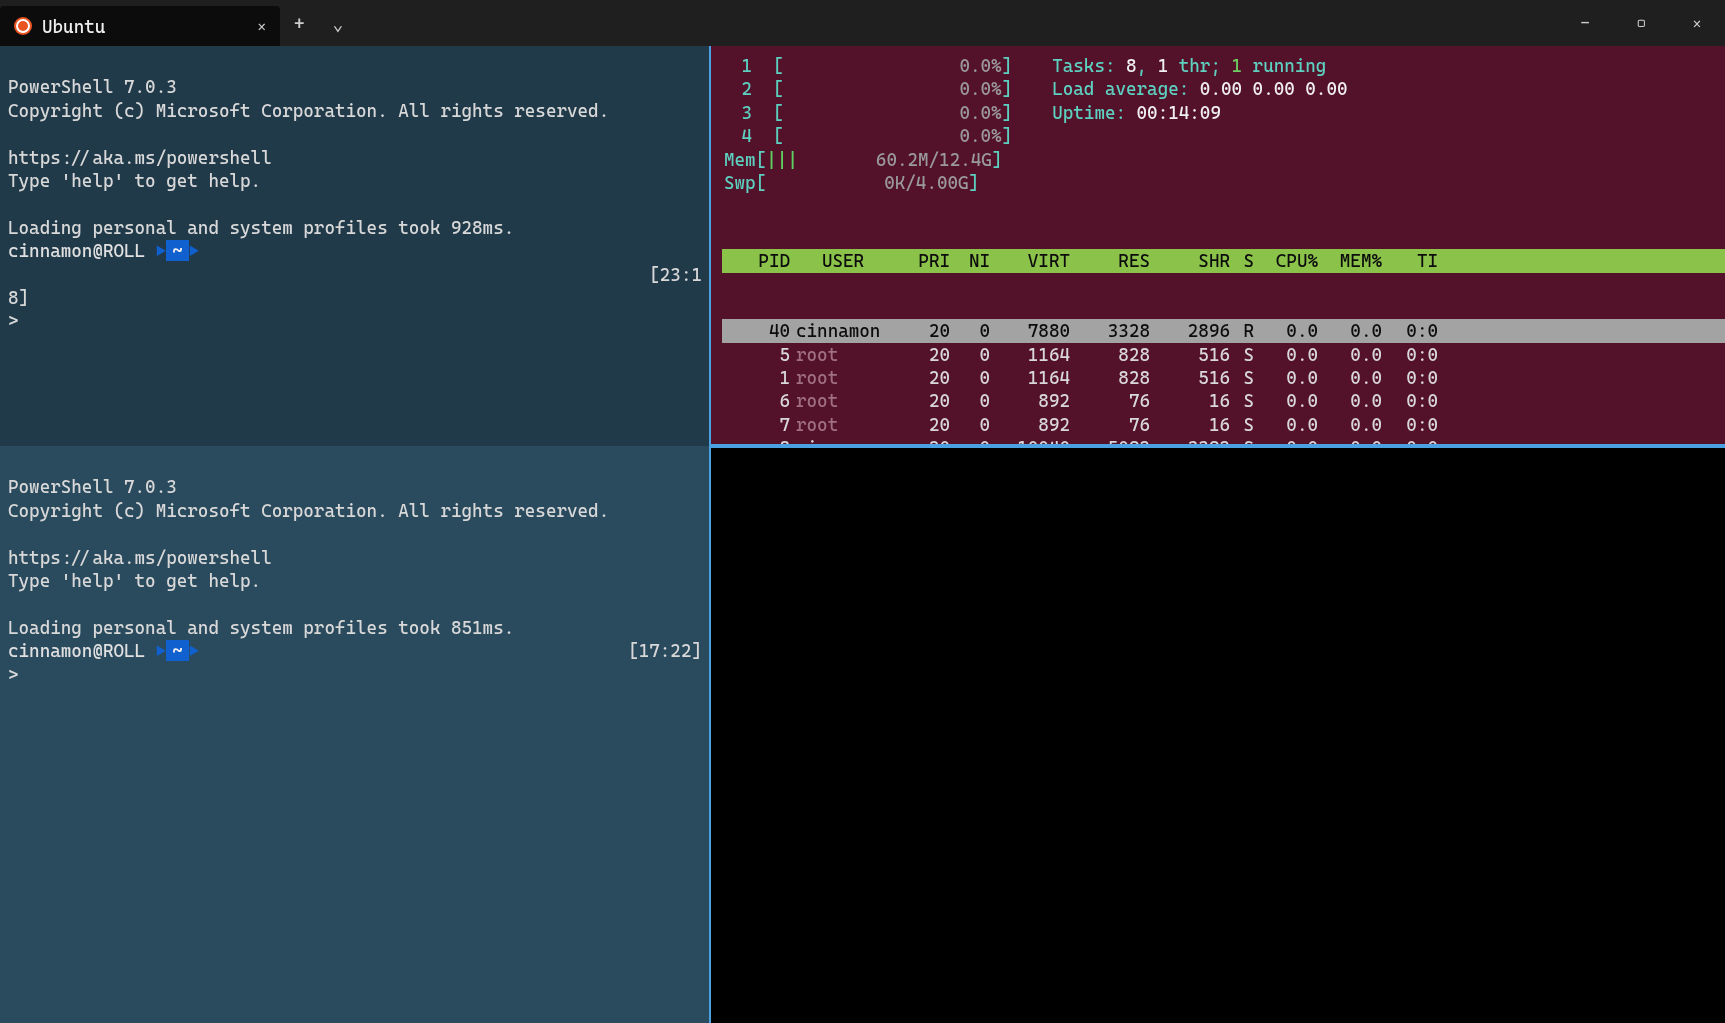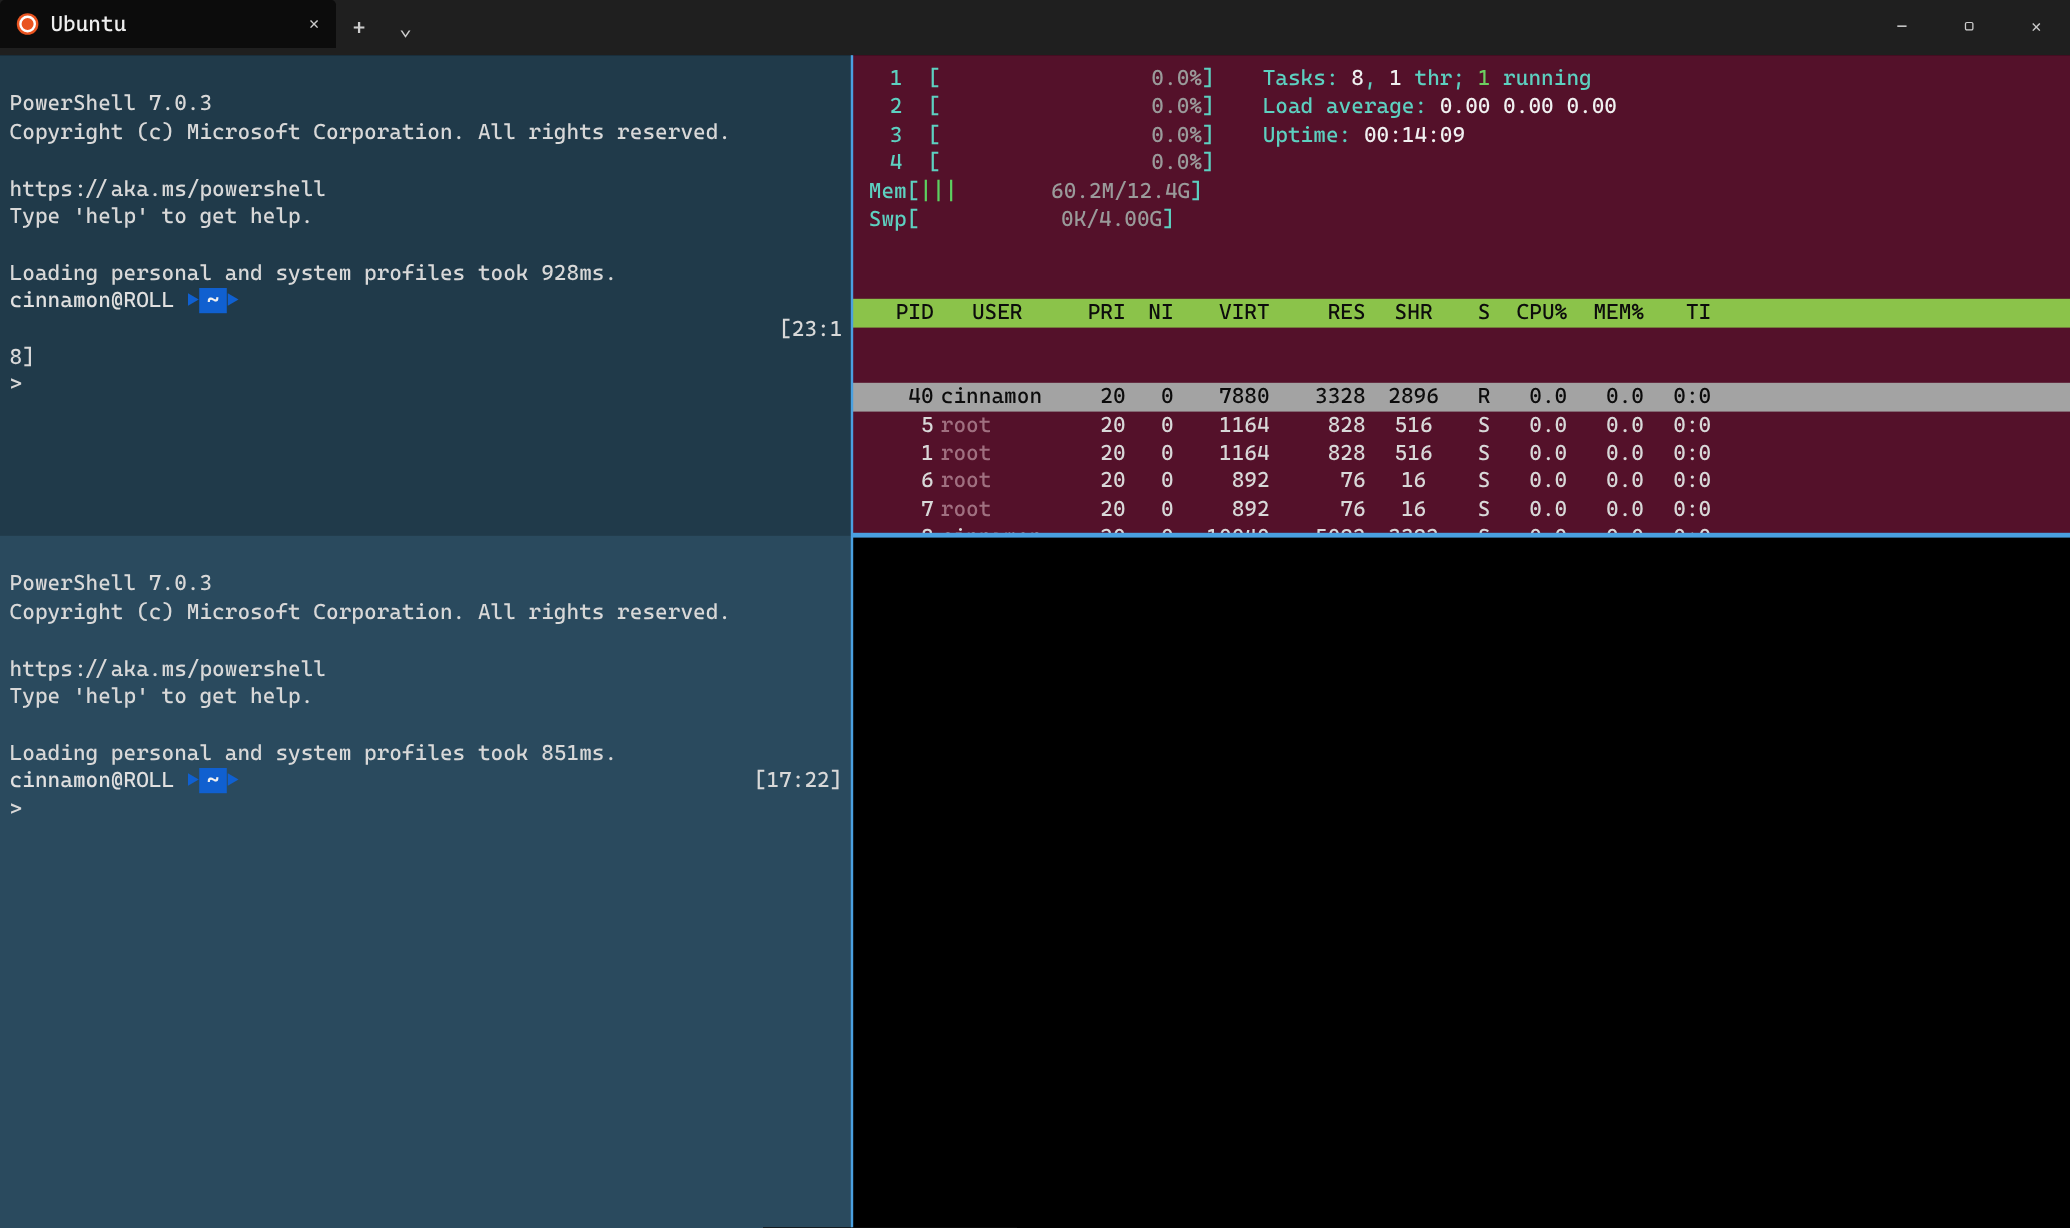--- a/index.html
+++ b/index.html
@@ -13,21 +13,21 @@
     overflow: hidden;
     display: flex;
     flex-direction: column;
   }
   .titlebar {
     height: 46px;
     background: #1f1f1f;
     display: flex;
     align-items: center;
   }
-  .tabs { display: flex; align-items: flex-start; height: 100%; }
+  .tabs { display: flex; align-items: flex-end; height: 100%; }
   .tab {
     display: flex;
     align-items: center;
     padding: 0 14px;
     height: 40px;
     background: #0c0c0c;
     color: #eee;
     gap: 10px;
     min-width: 280px;
     position: relative;
@@ -122,42 +122,42 @@
     position: relative;
   }
   .prompt-arrow {
     color: #1060d0;
   }
   
   .htop-top {
     padding: 8px 14px;
     flex: 0 0 auto;
   }
-  .htop-body { flex: 1; position: relative; }
+  .htop-body { flex: 1; position: relative; margin-left: 12px; }
   .htop-header {
     background: #8bc34a;
     color: #0c0c0c;
     display: flex;
     padding: 0 8px;
     font-weight: normal;
   }
   .htop-row {
     display: flex;
     padding: 0 8px;
   }
   .htop-sel { background: #a3a3a3; color: #0c0c0c; }
   .htop-muted { color: #a07080; }
   .col { text-align: right; }
   .c-pid { width: 60px; }
   .c-user { width: 100px; text-align: center; padding-left: 6px;}
   .c-pri { width: 60px; }
   .c-ni { width: 40px; }
   .c-virt { width: 80px; }
   .c-res { width: 80px; }
-  .c-shr { width: 80px; text-align: center; }
+  .c-shr { width: 80px; }
   .c-s   { width: 24px; }
   .c-cpu { width: 64px; }
   .c-mem { width: 64px; }
   .c-time { width: 56px; }
   .bl-prompt .u { color: #a8d060; font-weight: bold;}
   .bl-prompt .h { color: #a8d060; font-weight: bold;}
   .bl-prompt .col { color: #e0e0e0; }
   .bl-prompt .path { color: #6aa0e0; font-weight: bold;}
 </style>
 </head>

